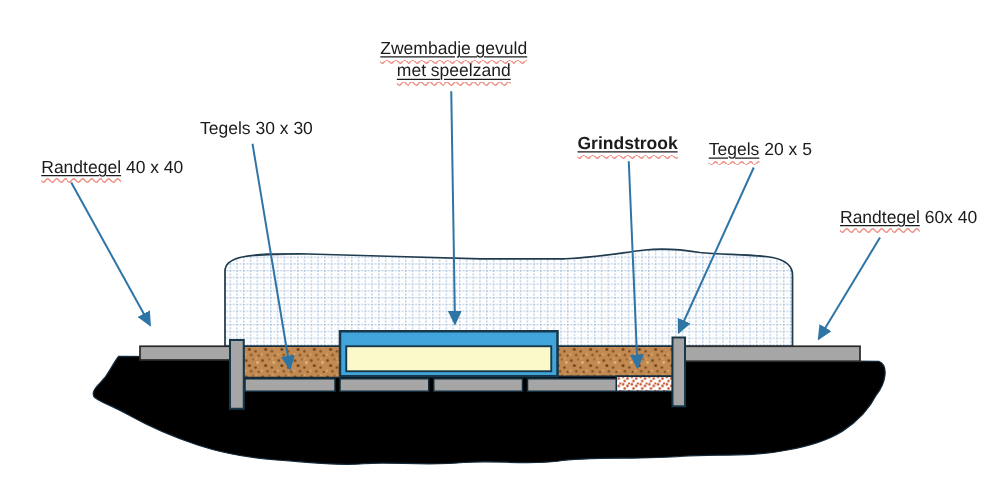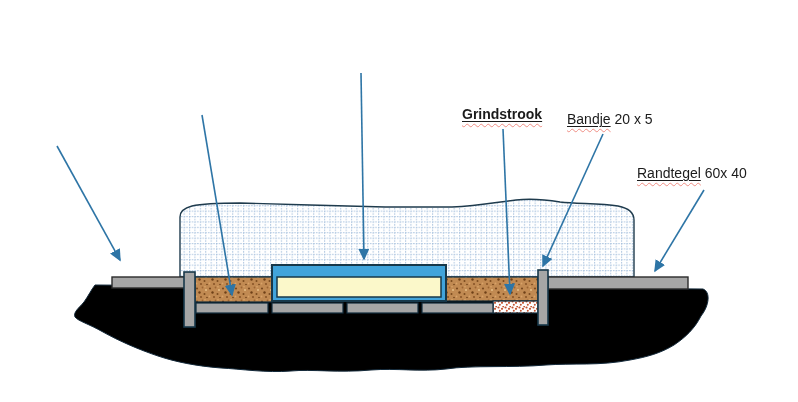--- a/index.html
+++ b/index.html
@@ -101,28 +101,38 @@
     <g fill="none" stroke-width="1.6" marker-end="url(#arrowHead)" stroke="#2e75a6">
       <line x1="361" y1="73" x2="364" y2="259"></line>
       <line x1="202" y1="115" x2="232" y2="295"></line>
       <line x1="57" y1="146" x2="120" y2="260"></line>
       <line x1="503" y1="129" x2="510" y2="294"></line>
       <line x1="603" y1="134" x2="543" y2="266"></line>
       <line x1="704" y1="190" x2="655" y2="271"></line>
     </g>
   </svg>
 
+  <div class="lbl ctr" style="left:278px;top:30px;width:170px;">
+    <div><span class="sq"><span class="ul">Zwembadje gevuld</span></span></div>
+    <div><span class="sq"><span class="ul">met speelzand</span></span></div>
+  </div>
 
+  <div class="lbl" style="left:160px;top:94px;">
+    <span>Tegels 30 x 30</span>
+  </div>
 
+  <div class="lbl" style="left:33px;top:125px;">
+    <span class="sq"><span class="ul">Randtegel</span></span><span> 40 x 40</span>
+  </div>
 
   <div class="lbl" style="left:462px;top:106px;font-weight:bold;">
     <span class="sq"><span class="ul">Grindstrook</span></span><span></span>
   </div>
 
   <div class="lbl" style="left:567px;top:111px;">
-    <span class="sq"><span class="ul">Bandje</span></span><span> 20 x 5</span>
+    <span class="sq"><span class="ul">Tegels</span></span><span> 20 x 5</span>
   </div>
 
-  <div class="lbl" style="left:637px;top:165px;">
+  <div class="lbl" style="left:672px;top:165px;">
     <span class="sq"><span class="ul">Randtegel</span></span><span> 60x 40</span>
   </div>
 
 </div>
 
 </body></html>

